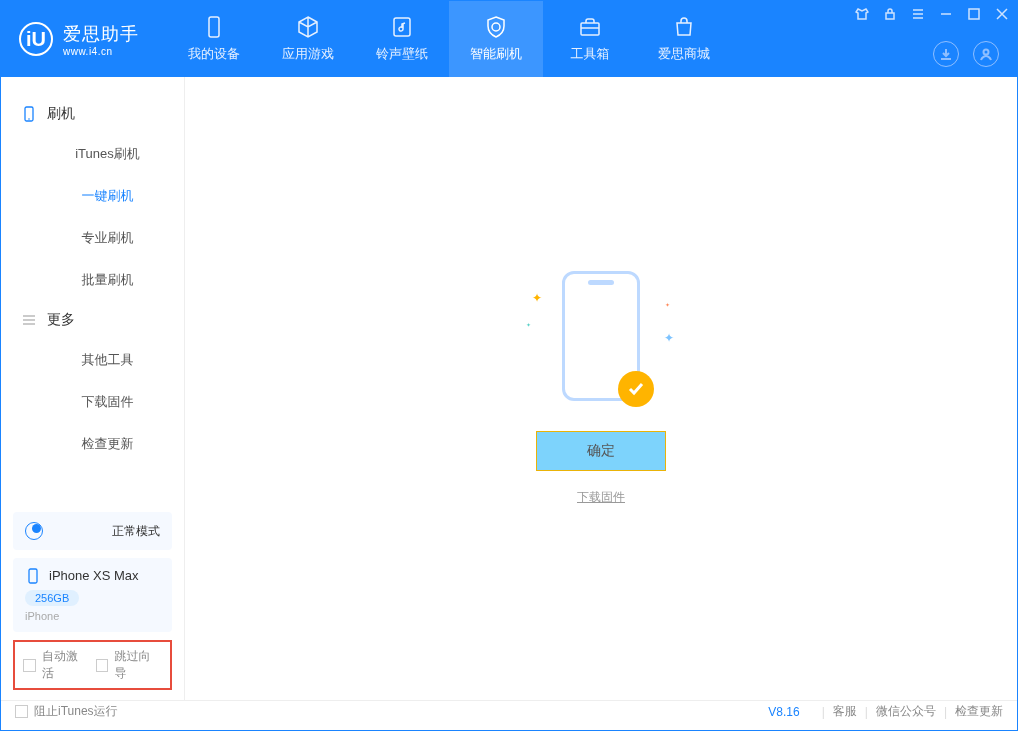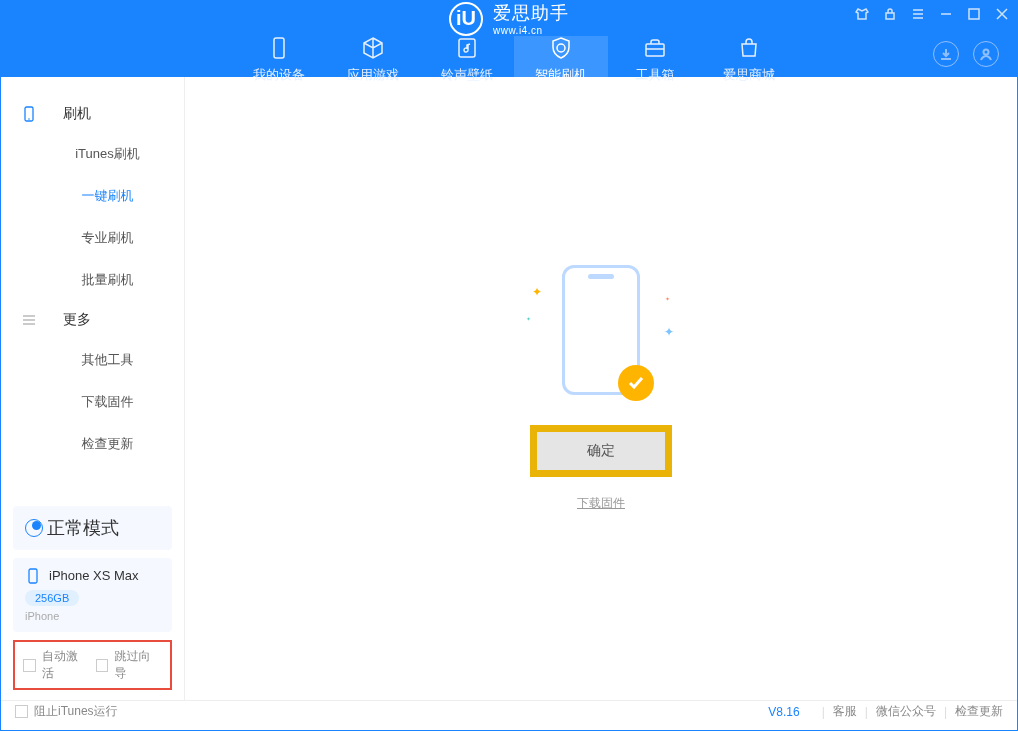--- a/index.html
+++ b/index.html
@@ -1,45 +1,45 @@
 <!DOCTYPE html>
 <html><head>
 <meta charset="utf-8">
 <style>
 * { margin: 0; padding: 0; box-sizing: border-box; font-family: "Microsoft YaHei", Arial, sans-serif; }
 body { background: #fff; width: 1018px; height: 731px; overflow: hidden; border: 1px solid #1a84ff; }
 
-.header { background: #1a84ff; height: 76px; display: flex; align-items: center; color: #fff; position: relative; flex-direction: column; }
+.header { background: #1a84ff; height: 76px; display: flex; align-items: center; color: #fff; position: relative; }
 .logo-area { display: flex; align-items: center; padding: 0 18px; gap: 10px; }
 .logo-circle { width: 34px; height: 34px; border: 2px solid #fff; border-radius: 50%; display: flex; align-items: center; justify-content: center; font-weight: bold; font-size: 20px; }
 .logo-text { display: flex; flex-direction: column; }
 .logo-name { font-size: 18px; font-weight: 400; letter-spacing: 1px; }
 .logo-url { font-size: 10px; letter-spacing: 0.5px; }
 
 .nav { display: flex; height: 100%; margin-left: 10px; }
 .nav-item { width: 94px; display: flex; flex-direction: column; align-items: center; justify-content: center; gap: 6px; cursor: pointer; font-size: 13px; color: #e6f0ff; }
 .nav-item.active { background: rgba(255,255,255,0.15); color: #fff; }
 .nav-icon { width: 24px; height: 24px; }
 
 .window-controls { position: absolute; top: 6px; right: 8px; display: flex; gap: 14px; align-items: center; }
 .wc-icon { width: 14px; height: 14px; cursor: pointer; stroke: #cde2ff; fill: none; stroke-width: 1.5; }
 
 .header-right { position: absolute; right: 18px; bottom: 10px; display: flex; gap: 14px; }
 .hr-icon { width: 26px; height: 26px; border: 1.5px solid #8fbfff; border-radius: 50%; display: flex; align-items: center; justify-content: center; cursor: pointer; }
 .hr-icon svg { width: 14px; height: 14px; stroke: #8fbfff; fill: none; stroke-width: 2; }
 
 .body { display: flex; height: calc(100% - 76px - 30px); }
 .sidebar { width: 184px; border-right: 1px solid #eee; padding-top: 18px; display: flex; flex-direction: column; }
-.side-group-header { display: flex; align-items: center; gap: 26px; padding: 10px 20px; font-size: 14px; color: #333; font-weight: 500; }
+.side-group-header { display: flex; align-items: center; gap: 10px; padding: 10px 20px; font-size: 14px; color: #333; font-weight: 500; }
 .side-group-icon { width: 16px; height: 16px; }
 .side-item { padding: 12px 20px 12px 50px; font-size: 13px; color: #555; cursor: pointer; text-align: center; }
 .side-item.active { color: #1a84ff; }
 
 .device-panel { margin-top: auto; }
-.device-mode { margin: 8px 12px; padding: 10px 12px; background: #f5f9ff; border-radius: 4px; display: flex; align-items: center; gap: 4px; font-size: 18px; color: #333; }
+.device-mode { margin: 8px 12px; padding: 10px 12px; background: #f5f9ff; border-radius: 4px; display: flex; align-items: center; gap: 15px; font-size: 12px; color: #333; justify-content: space-between; }
 .mode-icon { width: 18px; height: 18px; border: 1.5px solid #1a84ff; border-radius: 50%; position: relative; }
 .mode-icon::after { content: ''; width: 9px; height: 9px; background: #1a84ff; border-radius: 50%; position: absolute; top: 1px; right: 1px; }
 .device-info { margin: 0 12px 8px; padding: 10px 12px; background: #f5f9ff; border-radius: 4px; }
 .device-row { display: flex; align-items: flex-start; gap: 8px; }
 .device-icon { width: 16px; height: 16px; }
 .device-name { font-size: 13px; color: #333; font-weight: 500; }
 .device-badge { display: inline-block; margin-top: 6px; padding: 2px 10px; background: #e0f0ff; color: #1a84ff; border-radius: 10px; font-size: 11px; }
 .device-type { font-size: 11px; color: #aaa; margin-top: 4px; }
 
 .checkbox-row { margin: 6px 12px 10px; padding: 6px 8px; border: 2px solid #e74c3c; display: flex; gap: 6px; align-items: center; }
@@ -52,21 +52,21 @@
 .phone::before { content: ''; position: absolute; top: 6px; left: 50%; transform: translateX(-50%); width: 26px; height: 5px; background: #bdd9ff; border-radius: 3px; }
 .badge-check { position: absolute; bottom: -6px; right: -14px; width: 36px; height: 36px; background: #ffb400; border-radius: 50%; display: flex; align-items: center; justify-content: center; }
 .badge-check svg { width: 18px; height: 18px; stroke: #fff; fill: none; stroke-width: 3; }
 .sparkle { position: absolute; font-size: 12px; }
 .s1 { top: 20px; left: -30px; color: #ffb400; }
 .s2 { top: 50px; left: -36px; color: #5ad1c8; font-size: 6px; }
 .s3 { top: 30px; right: -30px; color: #ff8a5c; font-size: 6px; }
 .s4 { top: 60px; right: -34px; color: #7dc3ff; }
 
 .success-msg { font-size: 18px; color: #333; margin-bottom: 30px; }
-.confirm-btn { padding: 10px 50px; border: 7px solid #eab308; background: #e5e5e5; color: #555; font-size: 14px; cursor: pointer; margin-bottom: 18px; }
+.confirm-btn { padding: 10px 50px; border: 1px solid #eab308; background: #7dd3fc; color: #555; font-size: 14px; cursor: pointer; margin-bottom: 18px; }
 .view-log { font-size: 12px; color: #999; cursor: pointer; text-decoration: underline; }
 
 .footer { height: 22px; border-top: 1px solid #eee; display: flex; align-items: center; padding: 0 14px; font-size: 12px; color: #888; text-align: center; }
 .footer-left { display: flex; align-items: center; gap: 6px; }
 .footer-right { margin-left: auto; display: flex; align-items: center; gap: 8px; }
 .footer-link { cursor: pointer; color: #888; }
 .footer-sep { color: #ddd; }
 .version { color: #1a84ff; margin-right: 14px; }
 </style>
 </head>

